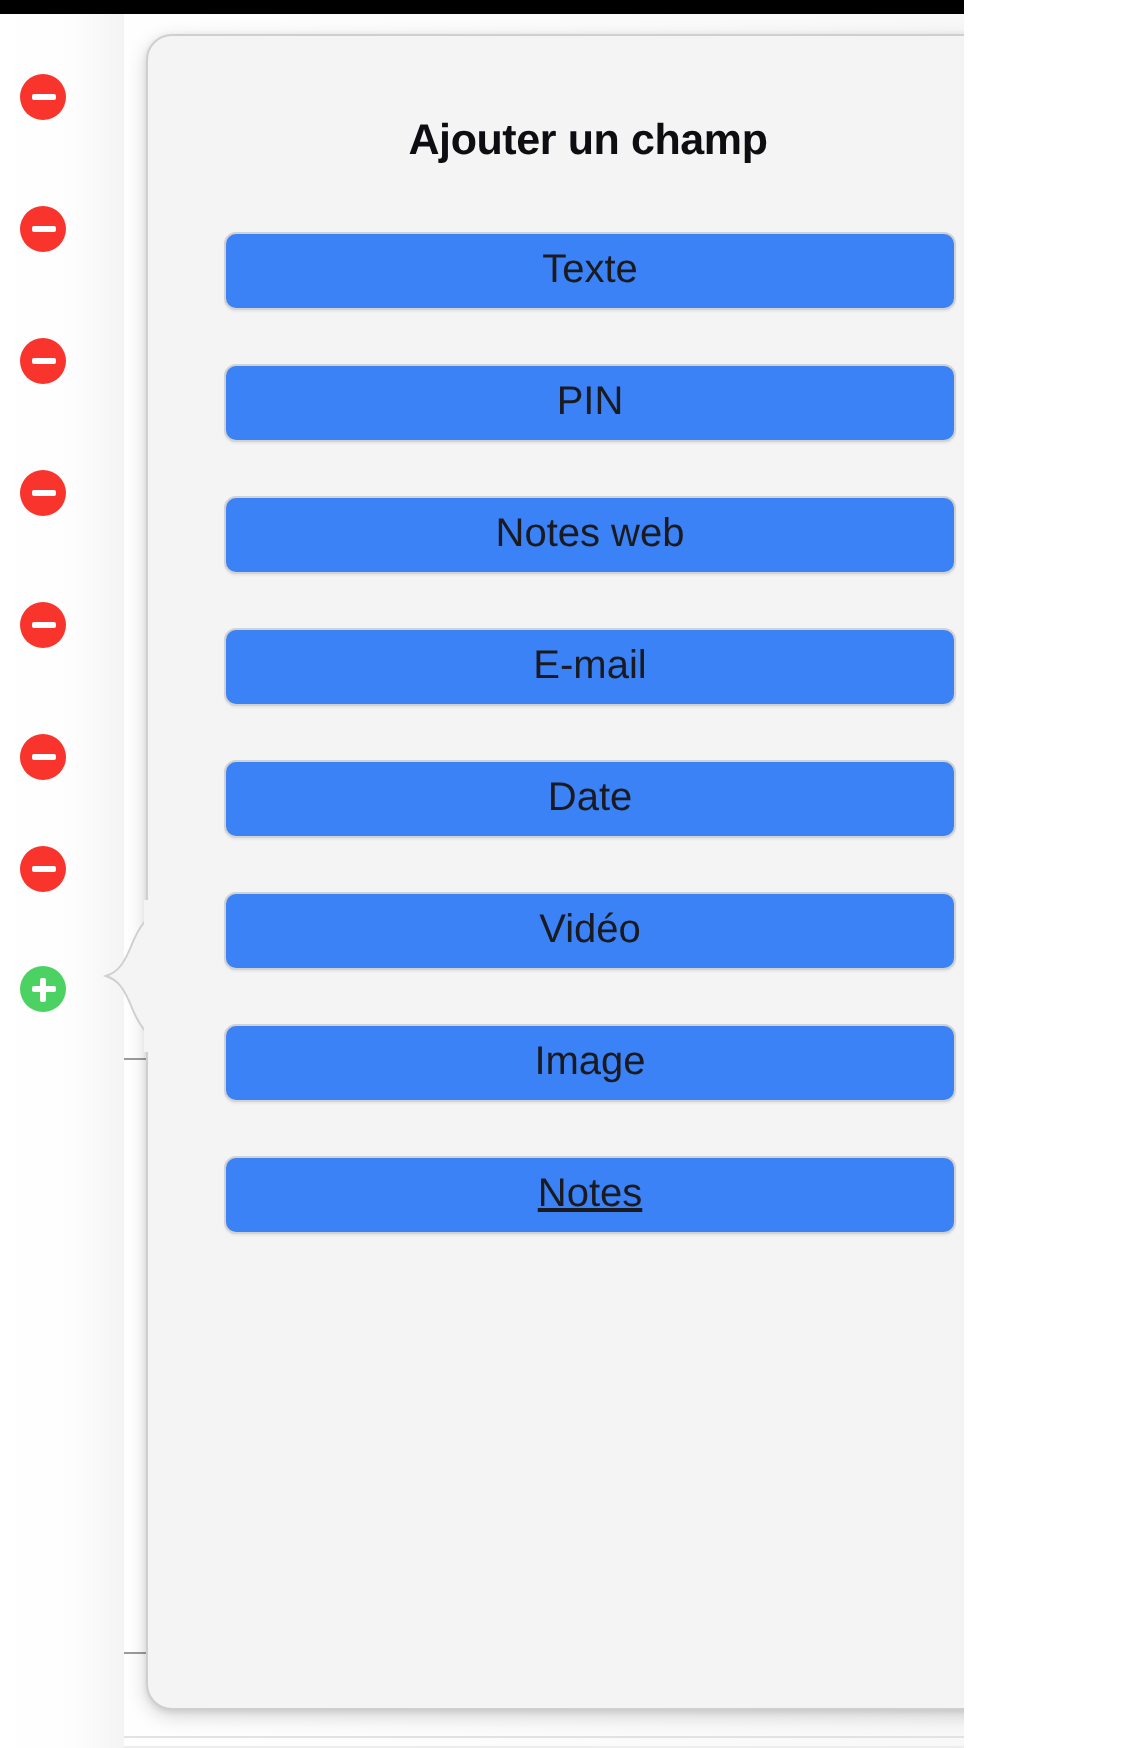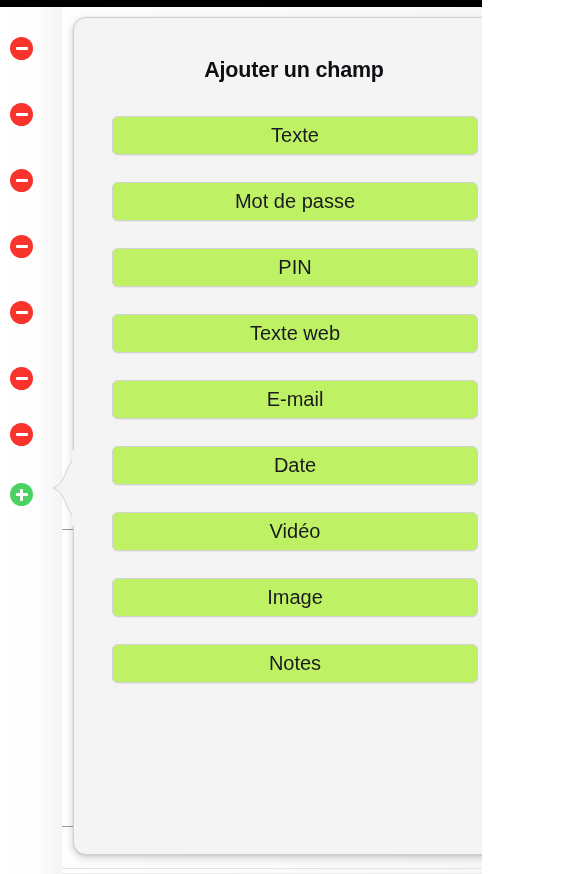--- a/index.html
+++ b/index.html
@@ -166,34 +166,34 @@
     left: 38px;
     top: 98px;
     width: 366px;
   }
 
   .field-btn {
     display: block;
     width: 366px;
     height: 39px;
     margin: 0 0 27px 0;
-    background: #bef264;
+    background: #3b82f6;
     border: 1px solid #d2d2d2;
     border-radius: 6px;
     box-sizing: border-box;
     font-family: "Liberation Sans", sans-serif;
     font-size: 20px;
     color: #1a1a1f;
     text-align: center;
     line-height: 37px;
     cursor: default;
     box-shadow: 0 1px 1px rgba(0,0,0,0.05);
     padding: 0;
   }
-  .field-btn:last-child { margin-bottom: 0; }
+  .field-btn:last-child { margin-bottom: 0; text-decoration: underline; }
 </style>
 </head>
 <body>
 
 <div id="screen">
 
   <div class="top-strip"></div>
 
   <div class="bg-window">
 
@@ -254,23 +254,22 @@
         <span class="bar-h"></span>
         <span class="bar-v"></span>
       </div>
     </div>
 
   <div class="popover">
     <div class="popover-title">Ajouter un champ</div>
 
     <div class="field-list">
         <button class="field-btn">Texte</button>
-        <button class="field-btn">Mot de passe</button>
         <button class="field-btn">PIN</button>
-        <button class="field-btn">Texte web</button>
+        <button class="field-btn">Notes web</button>
         <button class="field-btn">E-mail</button>
         <button class="field-btn">Date</button>
         <button class="field-btn">Vidéo</button>
         <button class="field-btn">Image</button>
         <button class="field-btn">Notes</button>
       </div>
   </div>
 
   <div class="popover-tail">
     <svg width="24" height="76" viewBox="0 0 24 76" xmlns="http://www.w3.org/2000/svg">

